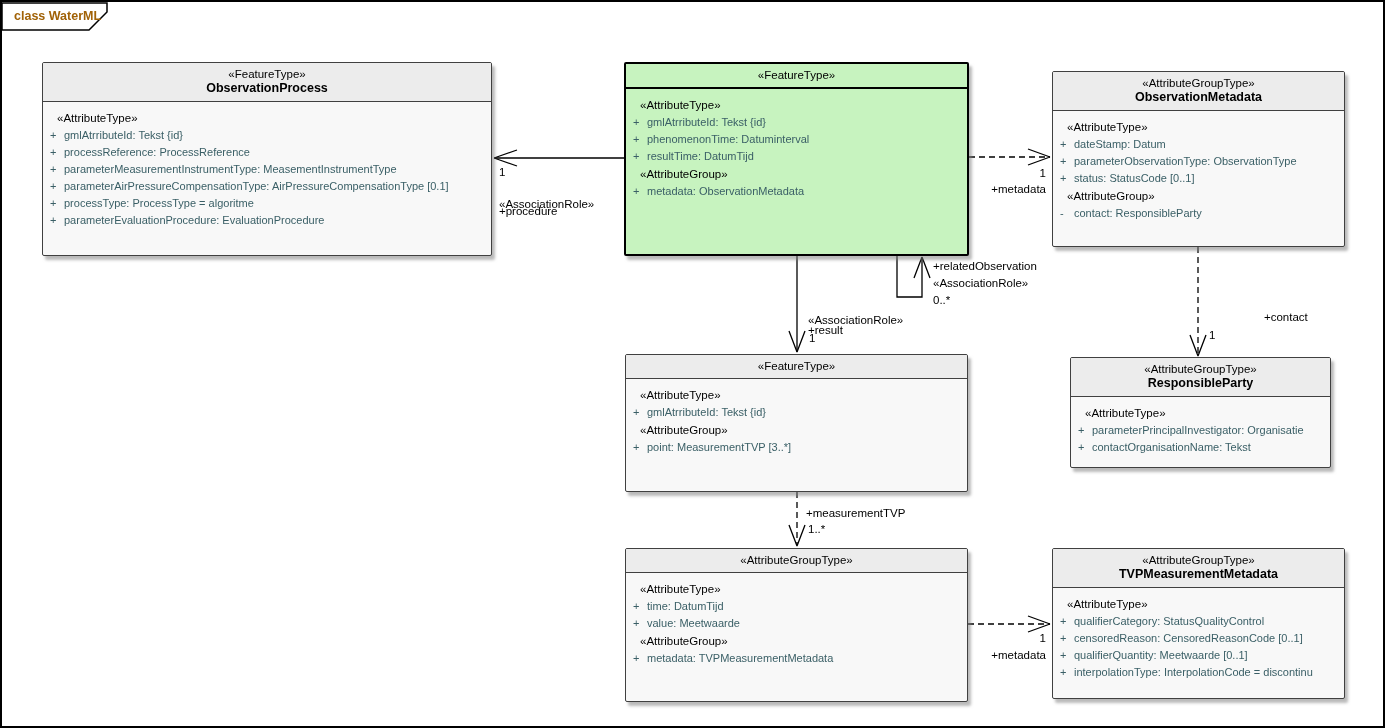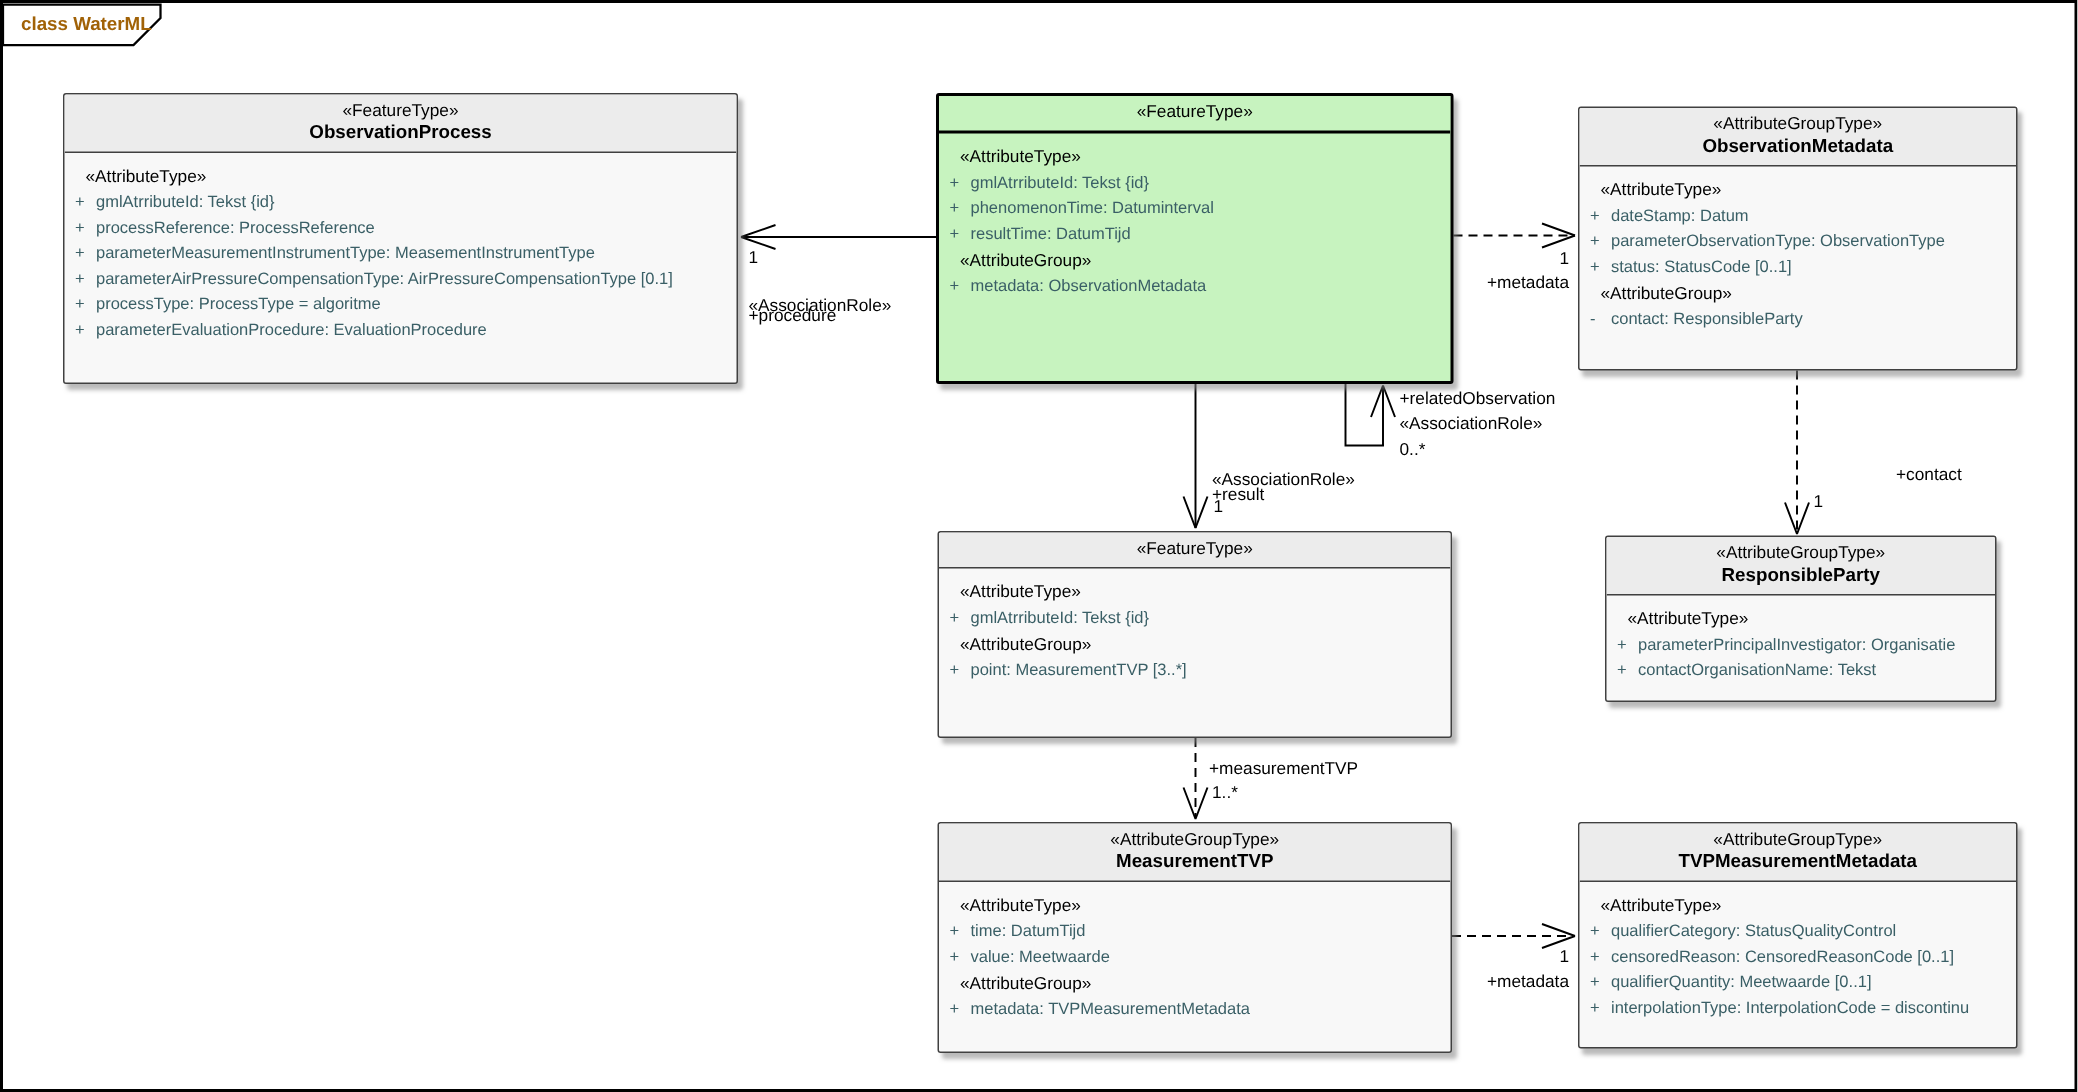--- a/index.html
+++ b/index.html
@@ -222,21 +222,20 @@
       <div class="attr">
           <span class="vis">+</span>
           <span class="atxt">contactOrganisationName: Tekst</span>
         </div>
     </div>
   </div>
 
   <div class="uml-class" id="box-mtvp">
     <div class="hdr">
       <div class="stereo">«AttributeGroupType»</div>
-      <div class="cname">MeasurementTVP</div>
     </div>
     <div class="cbody">
       <div class="sec">«AttributeType»</div>
       <div class="attr">
           <span class="vis">+</span>
           <span class="atxt">time: DatumTijd</span>
         </div>
       <div class="attr">
           <span class="vis">+</span>
           <span class="atxt">value: Meetwaarde</span>

